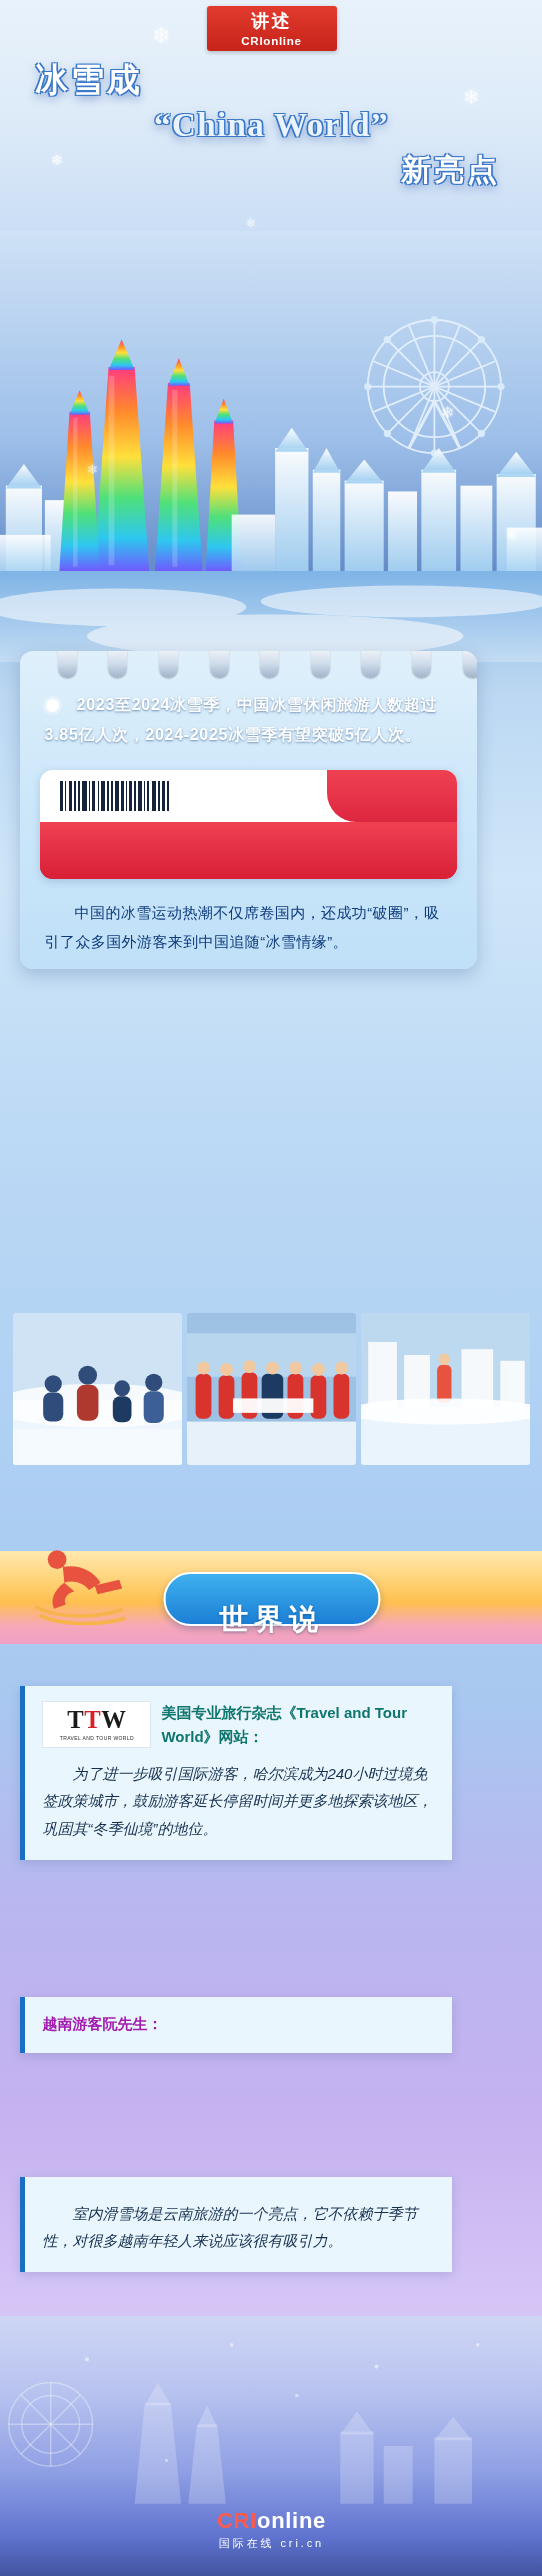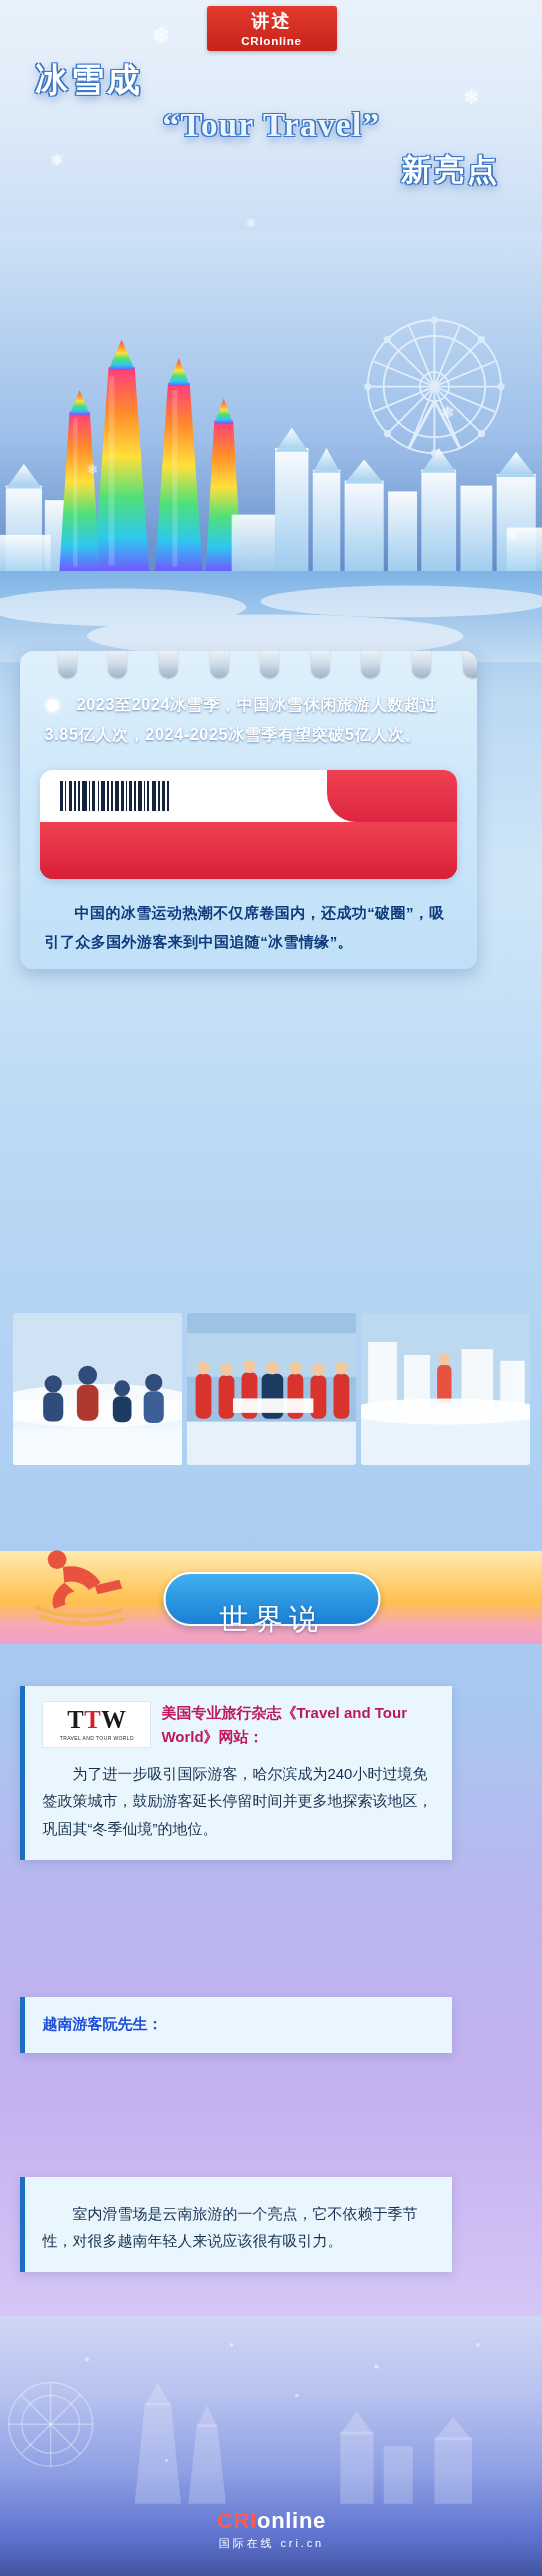--- a/index.html
+++ b/index.html
@@ -137,21 +137,21 @@
     position:absolute; right:0; top:0; width: 130px; height: 52px;
     background: linear-gradient(180deg,#ef4152 0%, #dd2740 100%);
     border-bottom-left-radius: 29px;
   }
 
   .body-text {
     margin: 19px 24.6px 0 24.6px;
     font-size: 15px;
     line-height: 29px;
     color: #0e3b7c;
-    font-weight: bold;
+    font-weight: normal;
     letter-spacing: 0.4px;
     text-indent: 30px;
   }
 
   
   .photos {
     position: absolute;
     top: 1313px; left: 13px;
     width: 517px; height: 152px;
     display: flex; gap: 4.3px;
@@ -171,21 +171,21 @@
     position:absolute; left: 50%; top: 46px; transform: translateX(-50%);
     width: 217px; height: 54px;
     border-radius: 27px;
     background: linear-gradient(180deg,#3fb0ef 0%, #1b7fd6 100%);
     border: 2.9px solid #ffffff;
     box-shadow: 0 2.9px 7.2px rgba(20,60,120,.3);
     display:flex; align-items:center; justify-content:center;
   }
   .banner-pill span {
     font-family: "Liberation Serif", serif;
-    font-size: 29px; font-weight: normal; color: #ffffff; letter-spacing: 5.8px;
+    font-size: 29px; font-weight: bold; color: #ffffff; letter-spacing: 5.8px;
     text-shadow: 0 1.4px 2.9px rgba(0,40,90,.4);
     margin-top: 41px;
   }
   .skater { position:absolute; left: 24.6px; top: 8.7px; width: 109px; height: 94px; }
 
   
   .quote-card {
     position: absolute;
     left: 20px; width: 432px;
     background: #eaf6fd;
@@ -203,28 +203,28 @@
     background:#ffffff;
     border: 0.7px solid #dde7ef;
     padding: 4.3px 4.3px;
     text-align:center;
   }
   .ttw-main { font-family:"Liberation Serif", serif; font-size: 24.6px; font-weight:bold; color:#1a1a1a; letter-spacing:0.7px; }
   .ttw-main .r { color:#d8202a; }
   .ttw-sub { font-size: 5px; color:#2b2b2b; letter-spacing:0.4px; line-height:7.2px; margin-top:1.4px; }
   .ttw-title {
     flex: 1;
-    font-size: 15px; line-height: 24.6px; font-weight: bold; color:#be185d;
+    font-size: 15px; line-height: 24.6px; font-weight: bold; color:#0f766e;
   }
   .quote-body {
     margin-top: 10px;
-    font-size: 15px; line-height: 27.5px; color:#15304f; text-indent: 30px;
+    font-size: 15px; line-height: 27.5px; color:#15304f; text-indent: 30px; font-style: italic;
   }
   .quote-label {
-    font-size: 15px; font-weight:bold; color:#1d4ed8; line-height: 24.6px;
+    font-size: 15px; font-weight:bold; color:#a21caf; line-height: 24.6px;
   }
 
   
   .footer {
     position:absolute; left:0; bottom:0; width: 543px; height: 260px;
     background: linear-gradient(180deg,#cfd6f5 0%, #b7c2ef 30%, #8e9fe4 60%, #5f73cf 85%, #42539f 100%);
     overflow:hidden;
   }
   .footer-logo {
     position:absolute; left:50%; transform:translateX(-50%); bottom: 24.6px;
@@ -352,21 +352,21 @@
     <div class="snowflake" style="top:463px;left:87px;font-size:13px;opacity:.7">❄</div>
     <div class="snowflake" style="top:528px;left:506px;font-size:14.5px;opacity:.7">❄</div>
 
     <div class="logo-box">
       <div class="logo-cn">讲述</div>
       <div class="logo-en">CRIonline</div>
     </div>
 
     <div class="title-wrap">
       <div class="t1">冰雪成</div>
-      <div class="t2">“Tour Travel”</div>
+      <div class="t2">“China World”</div>
       <div class="t3">新亮点</div>
     </div>
   </div>
 
   <div class="notebook">
     <div class="rings">
       <div class="ring" style="left:38px"></div>
       <div class="ring" style="left:88px"></div>
       <div class="ring" style="left:139px"></div>
       <div class="ring" style="left:190px"></div>

